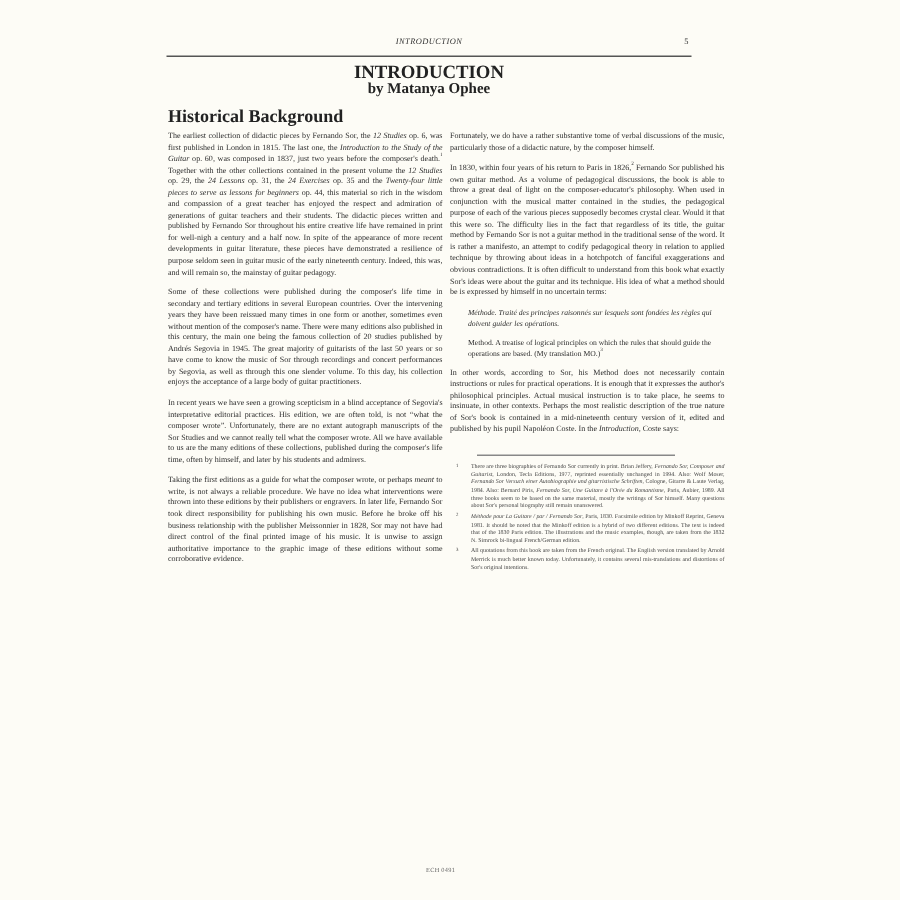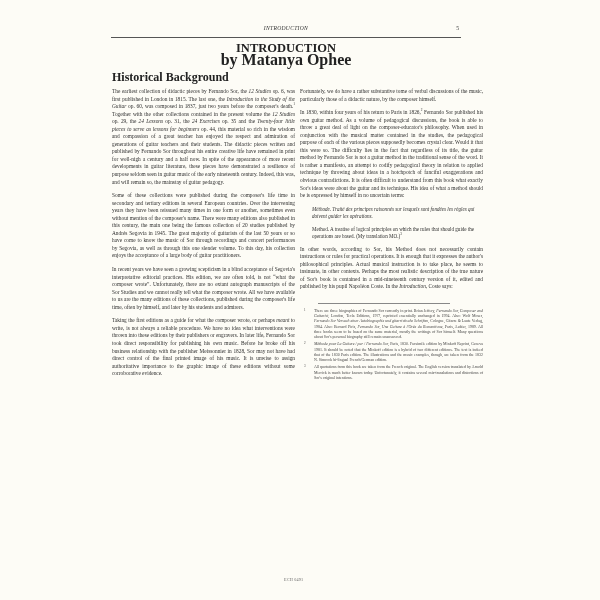--- a/index.html
+++ b/index.html
@@ -19,21 +19,21 @@
   }
   .running-head .rh-title {
     position: absolute; left: 0; right: 0; top: 0; text-align: center;
     font-style: italic; font-size: 5.6px; letter-spacing: 0.3px; color: #333;
   }
   .running-head .rh-page {
     position: absolute; right: 2px; top: 0; font-size: 5.6px; color: #333;
   }
   .title-block { position: absolute; left: 111px; top: 42px; width: 350px; text-align: center; }
   .title-main { font-weight: bold; font-size: 12.5px; line-height: 12px; color: #222; }
-  .title-sub  { font-weight: bold; font-size: 16px; line-height: 12px; color: #222; }
+  .title-sub  { font-weight: bold; font-size: 10px; line-height: 12px; color: #222; }
   .section-head {
     position: absolute; left: 112px; top: 70px;
     font-weight: bold; font-size: 12px; color: #222;
   }
   .col {
     position: absolute; top: 88px; width: 183px;
     font-size: 5.35px; line-height: 7.55px; text-align: justify; color: #2e2e2e;
   }
   .col.left  { left: 112px; }
   .col.right { left: 300px; }

